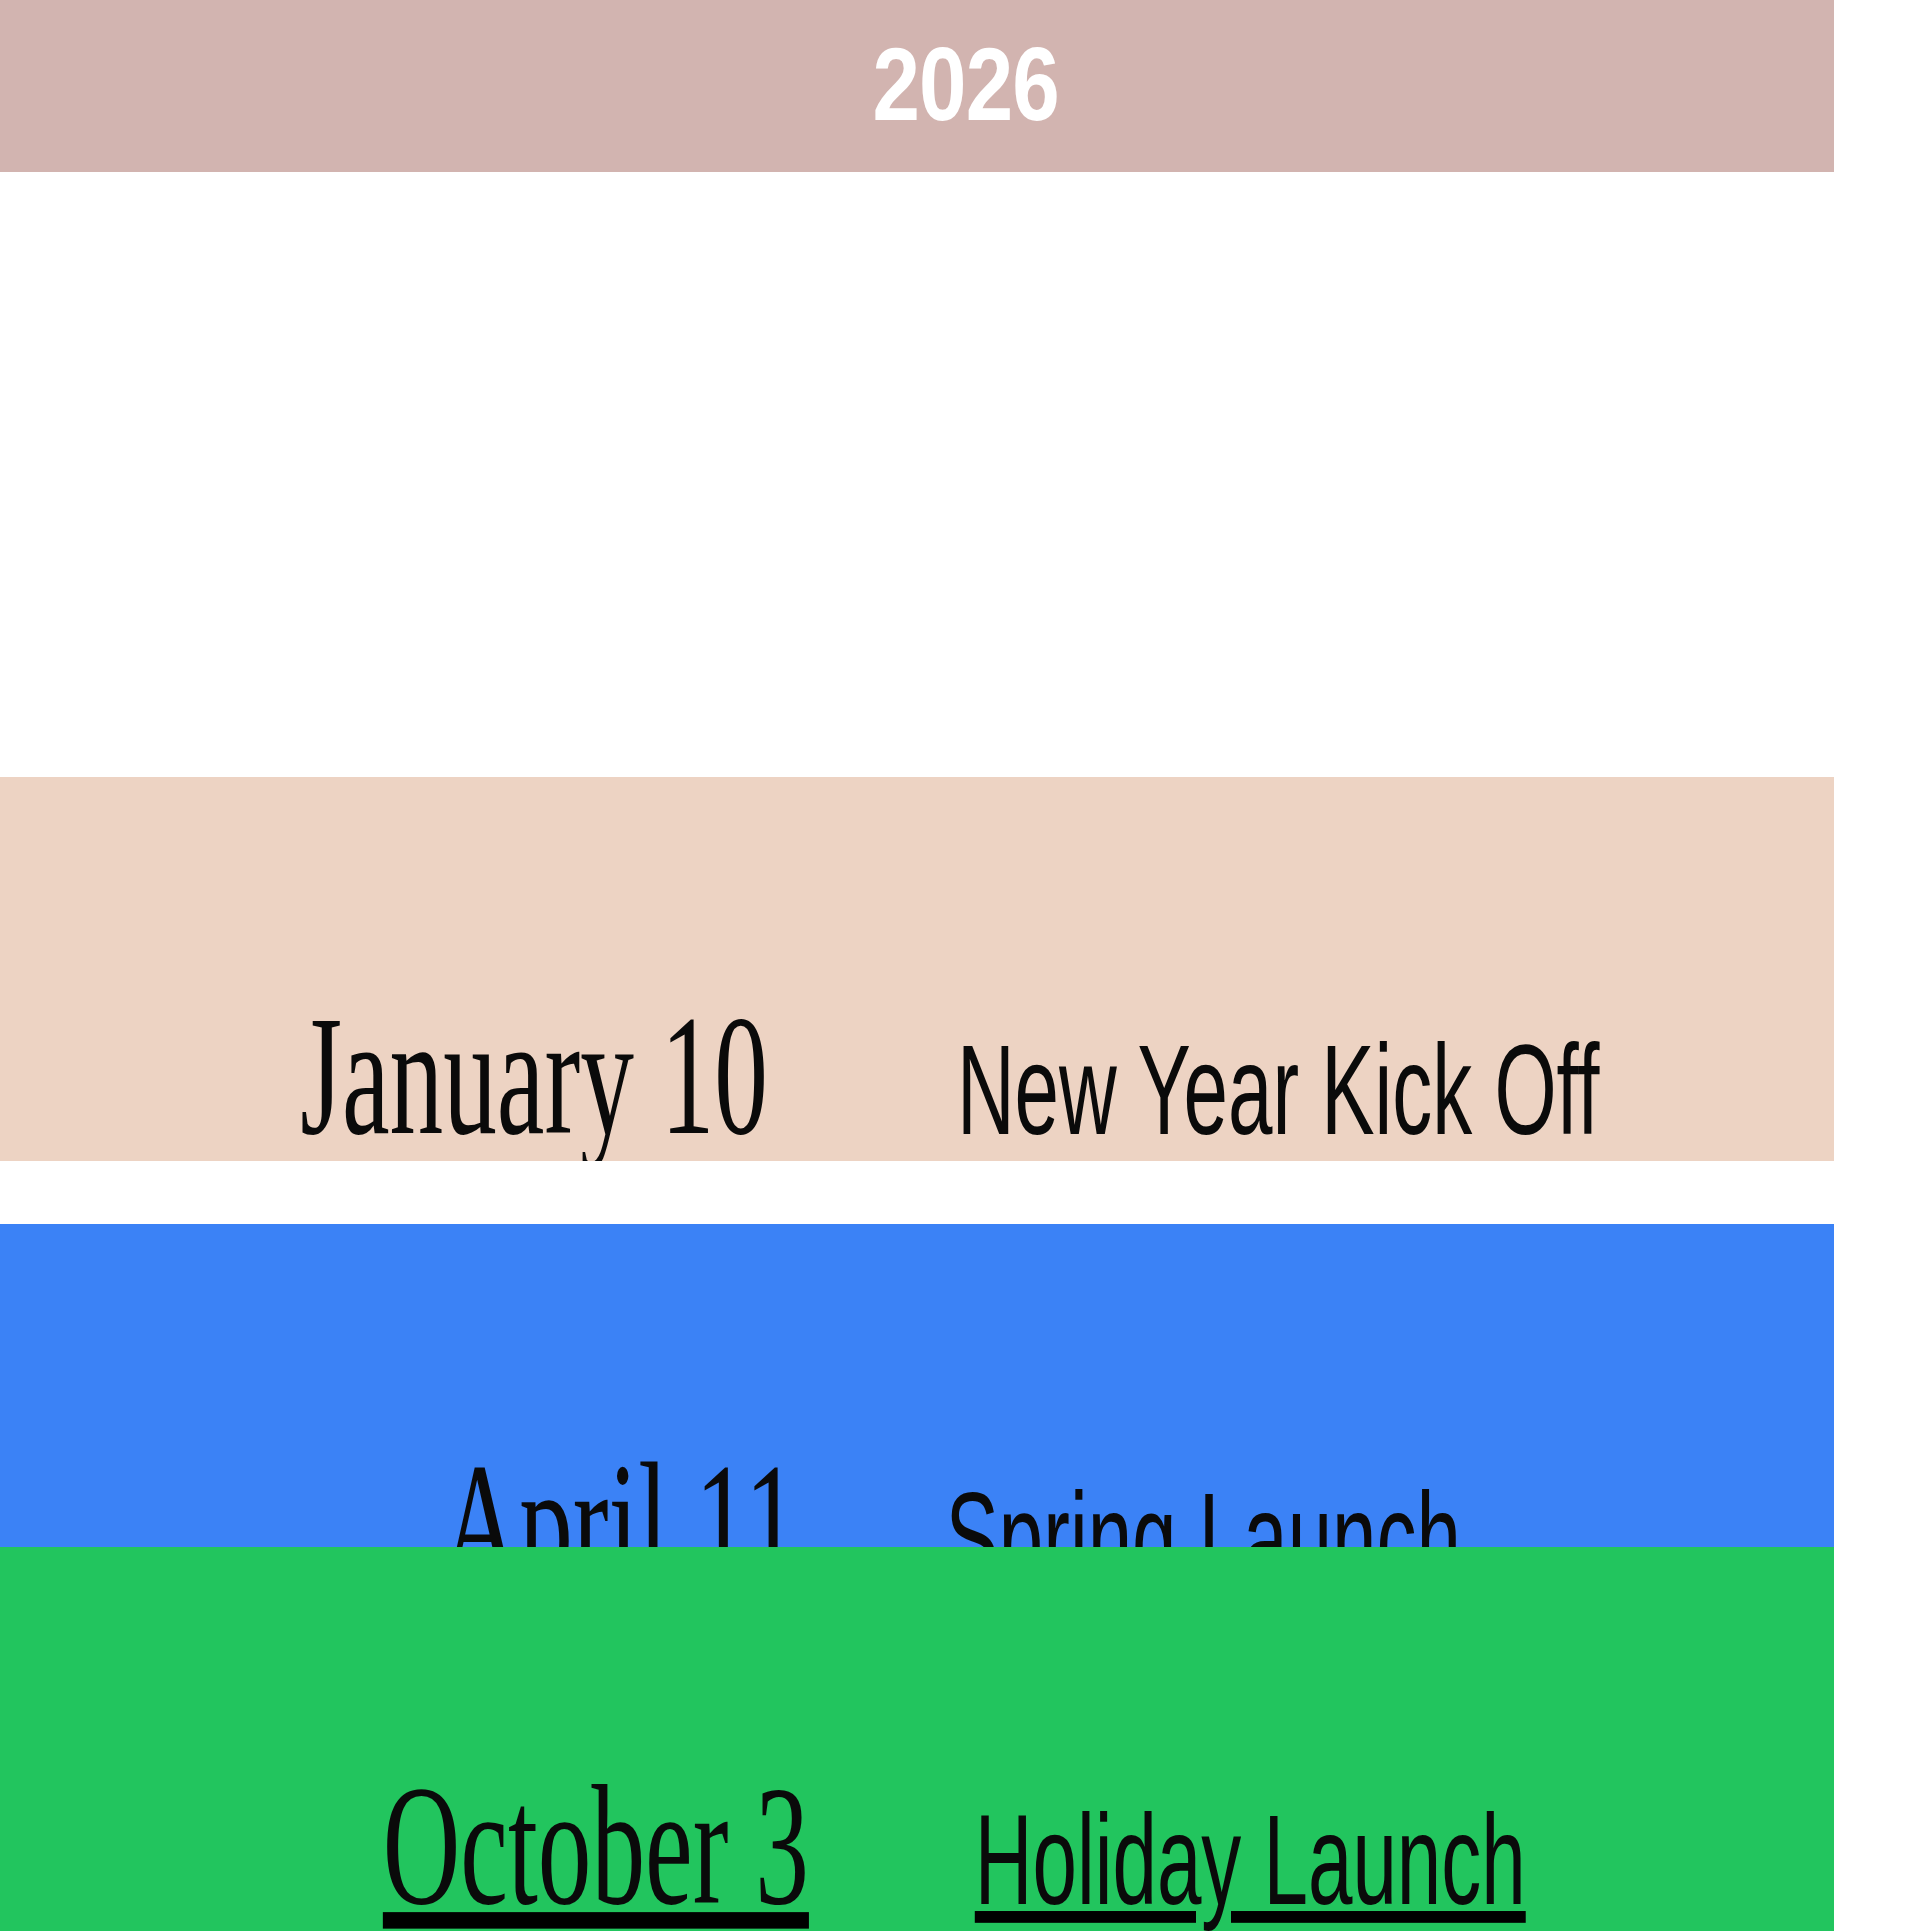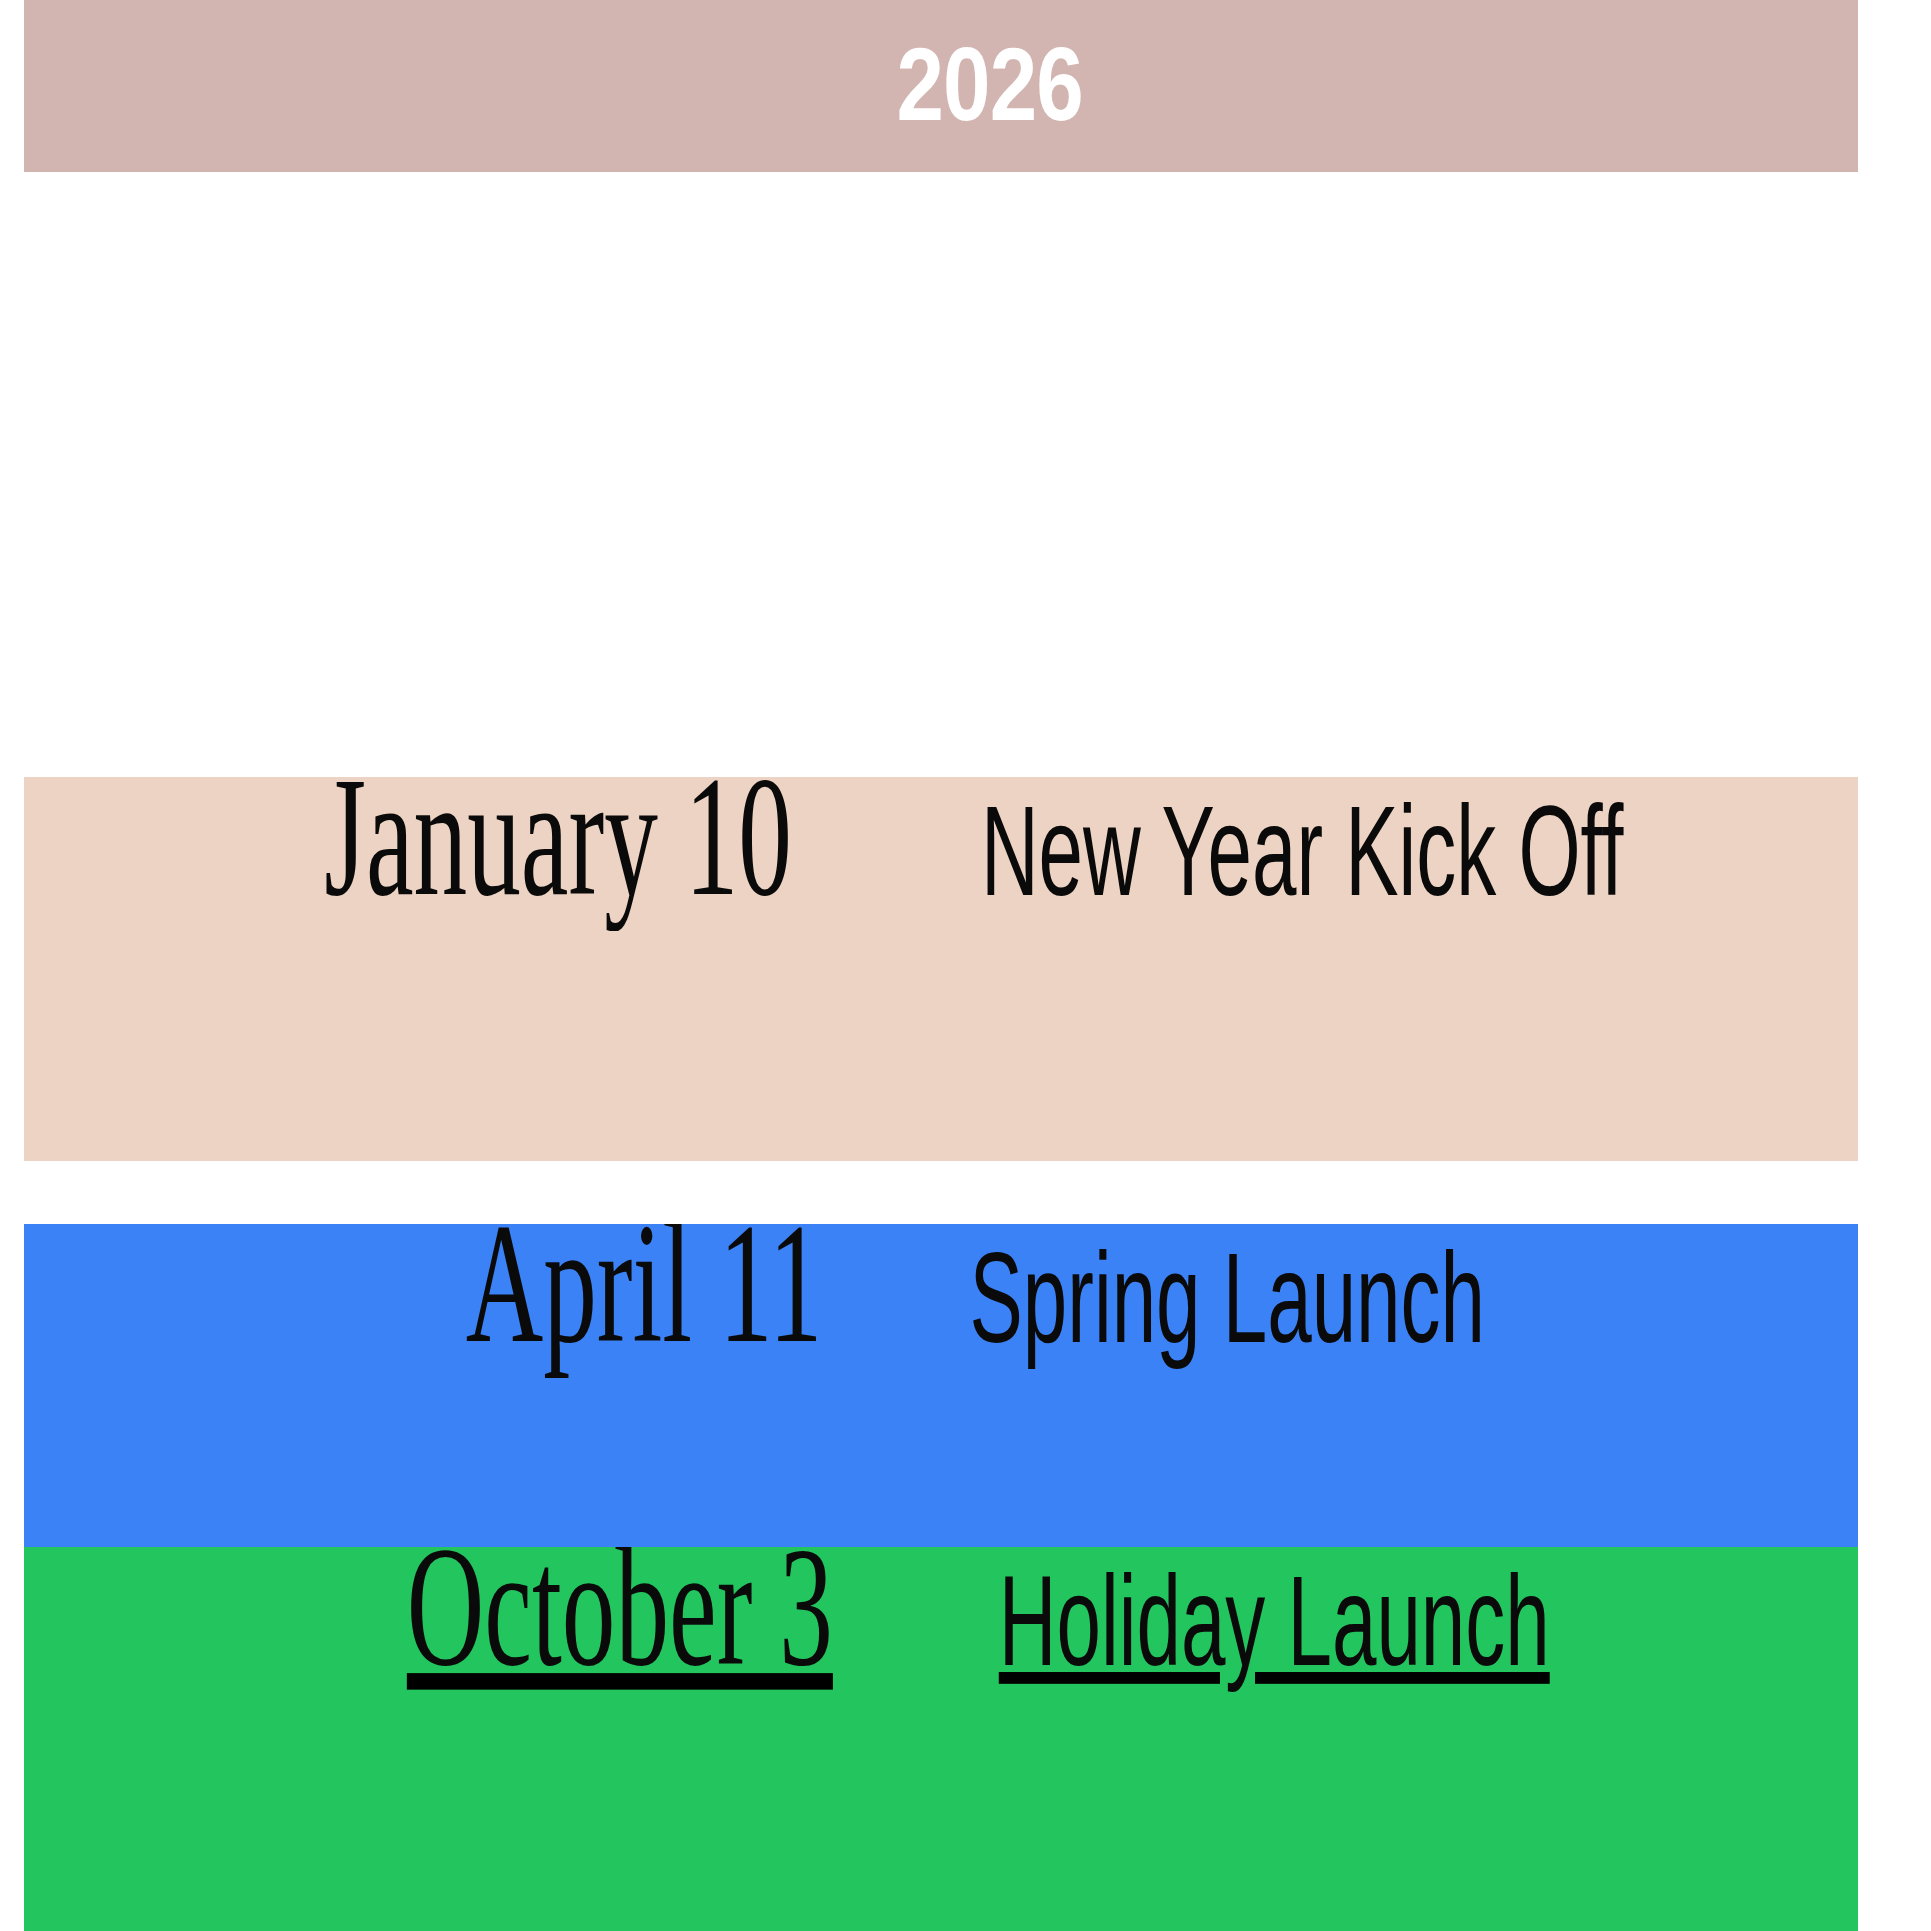--- a/index.html
+++ b/index.html
@@ -9,21 +9,20 @@
   }
   body {
     font-family: "Liberation Sans", sans-serif;
   }
   .poster {
     position: relative;
     width: 1834px;
     height: 1931px;
     overflow: hidden;
     background: #ffffff;
-    margin-left: 24px;
   }
 
   
   .band-year {
     position: absolute;
     left: 0; top: 0;
     width: 1931px;
     height: 172px;
     background: #d2b4b0;
     display: flex;
@@ -87,21 +86,21 @@
     margin-top: -19.3px;
     letter-spacing: -1.9px;
   }
 
   
   .band-date {
     position: absolute;
     left: 0;
     width: 1931px;
     display: flex;
-    align-items: flex-start;
+    align-items: flex-end;
     overflow: hidden;
   }
   .band-date.b1 { top: 777px;  height: 384px; background: #edd3c3; }
   .band-date.b2 { top: 1224px; height: 385px; background: #3b82f6; }
   .band-date.b3 { top: 1547px; height: 384px; background: #22c55e; text-decoration: underline; }
 
   .date-row {
     display: flex;
     align-items: baseline;
     white-space: nowrap;

